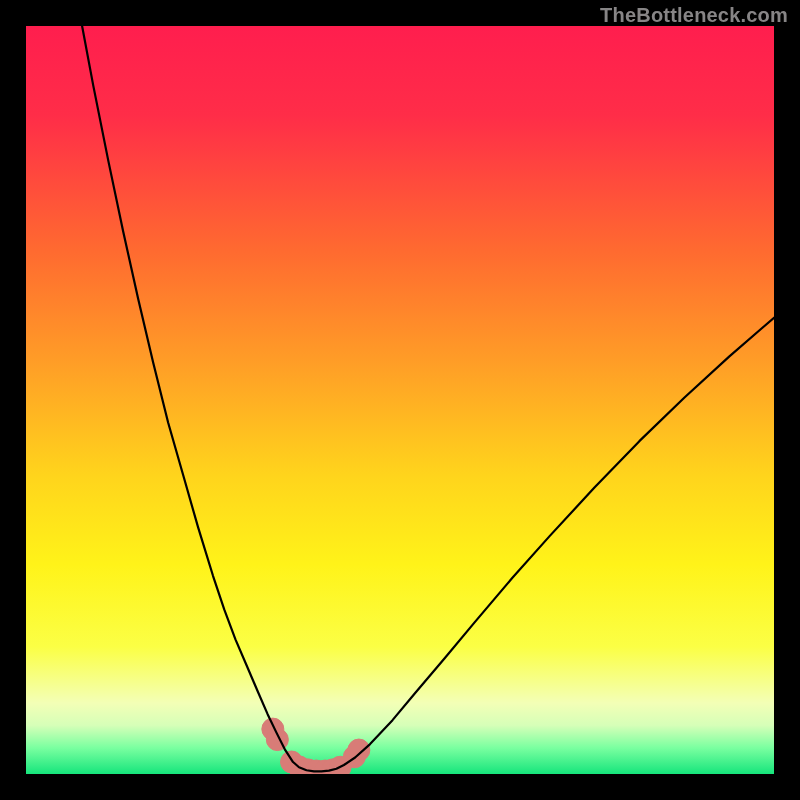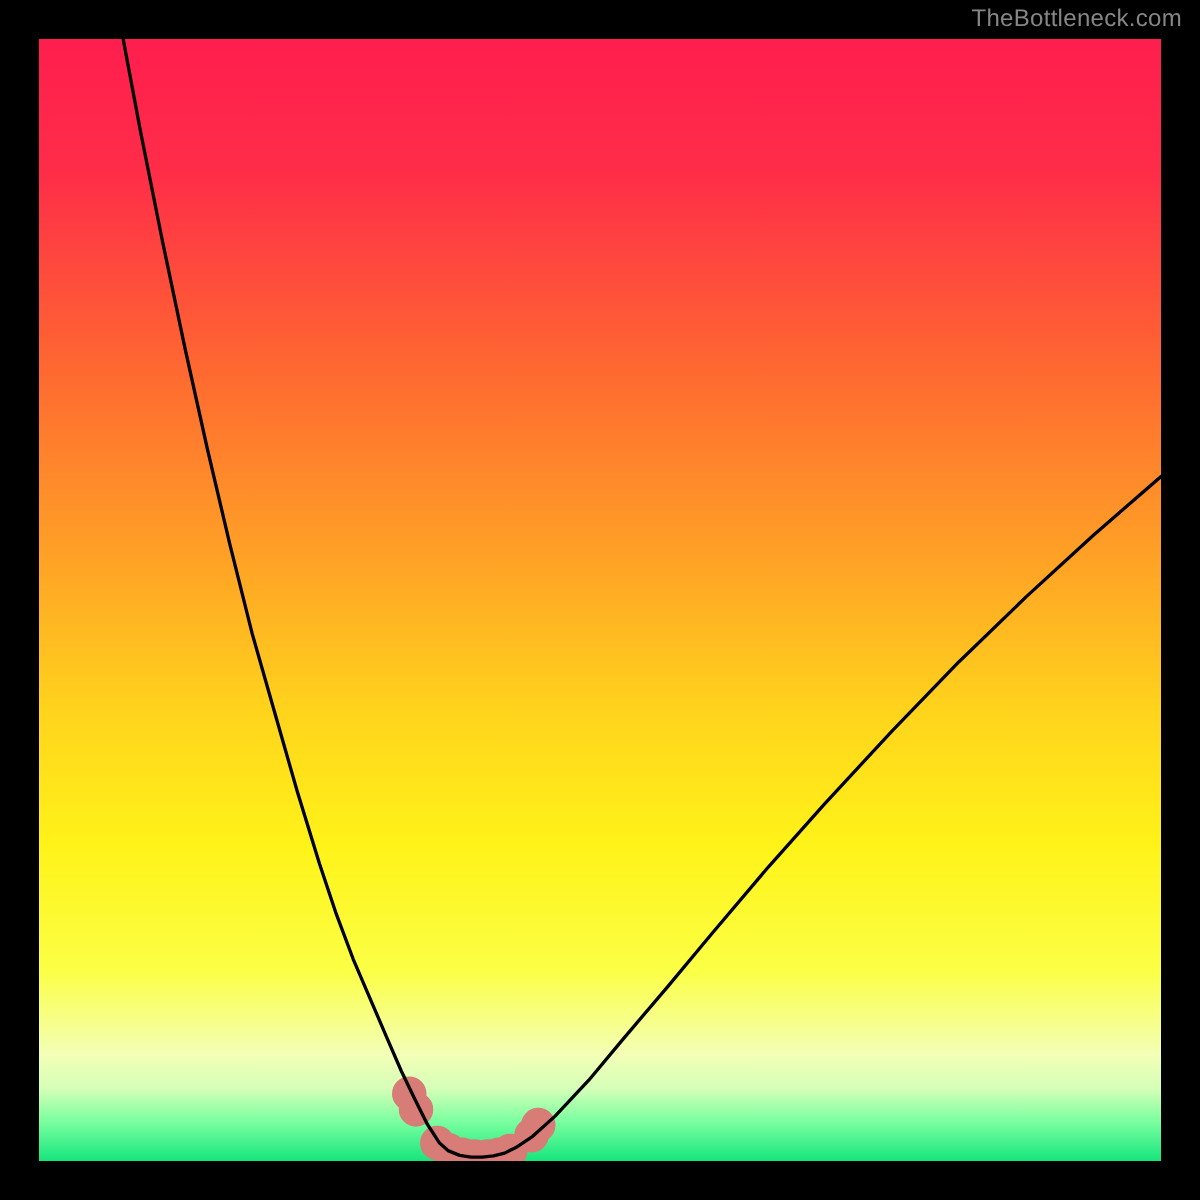--- a/index.html
+++ b/index.html
@@ -32,24 +32,24 @@
   }
   .curve-layer {
     position: absolute;
     inset: 0;
   }
   .watermark {
     position: absolute;
     top: 4px;
     right: 12px;
     font-family: Arial, Helvetica, sans-serif;
-    font-size: 16px;
+    font-size: 20px;
     color: #878586;
     letter-spacing: 0.2px;
-    font-weight: 400;
+    font-weight: 700;
   }
 </style>
 </head>
 <body>
 
 <div class="frame">
   <div class="plot">
     <svg class="gradient" width="748" height="748" viewBox="0 0 748 748" preserveAspectRatio="none">
       <defs>
         <linearGradient id="bg" x1="0" y1="0" x2="0" y2="1">

